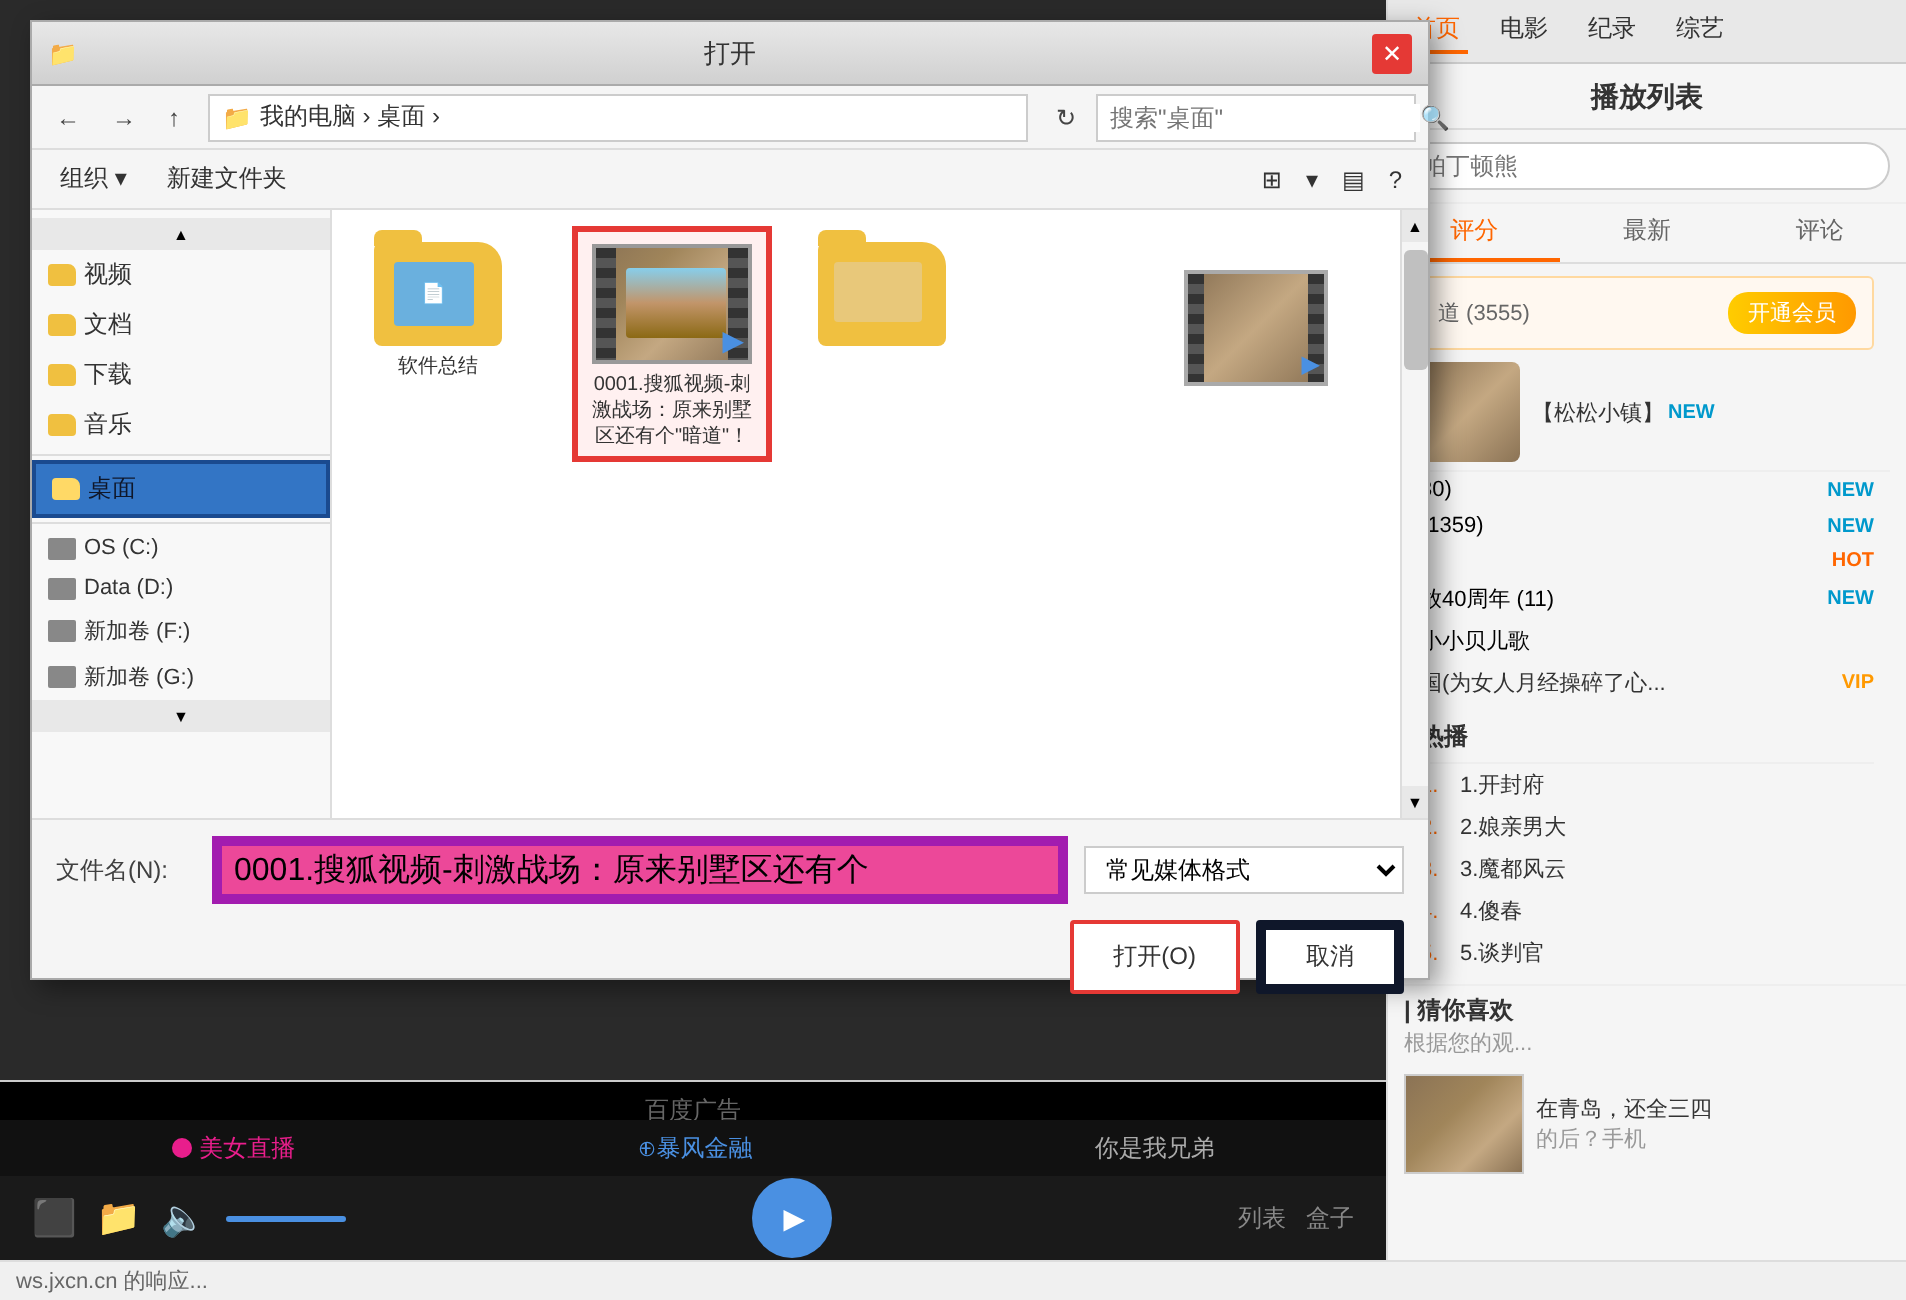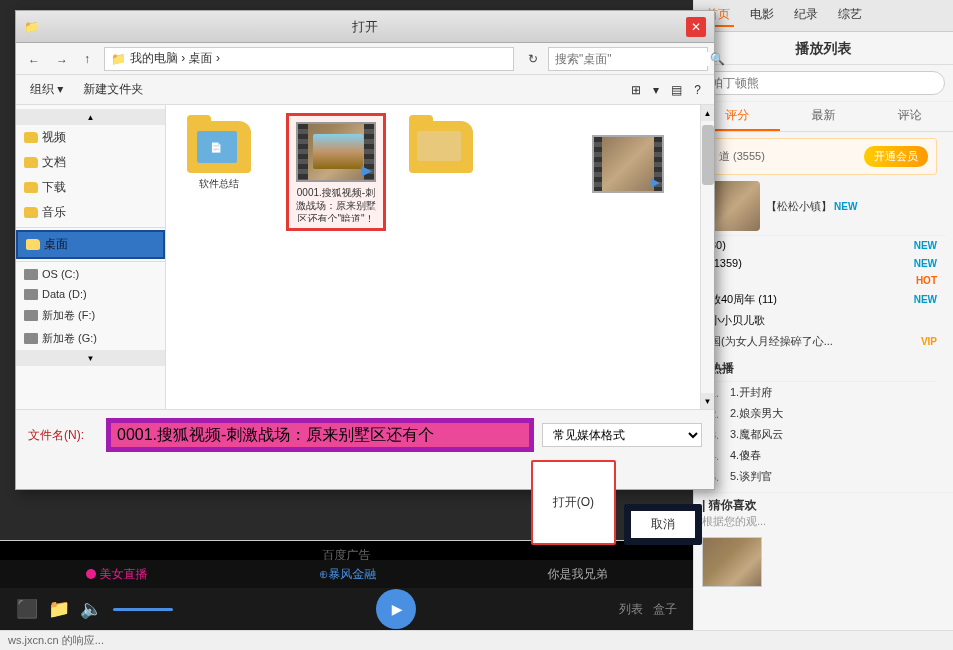--- a/index.html
+++ b/index.html
@@ -552,21 +552,21 @@
       gap: 6px;
     }
 
     .filename-row {
       display: flex;
       align-items: center;
       gap: 8px;
     }
     .filename-label {
       font-size: 12px;
-      color: #b91c1c;
+      color: #404040;
       width: 70px;
       flex-shrink: 0;
     }
     .filename-input {
       flex: 1;
       padding: 3px 6px;
       border: 5px solid #a21caf;
       font-size: 16px;
       background: #ec4899;
     }
@@ -592,26 +592,25 @@
       border: 2px solid #e53935;
       border-radius: 2px;
       font-size: 12px;
       cursor: pointer;
       color: #333;
     }
 
     .btn-cancel {
       padding: 5px 20px;
       background: white;
-      border: 7px solid #0f172a;
+      border: 5px solid #0f172a;
       border-radius: 2px;
       font-size: 12px;
       cursor: pointer;
       color: #333;
-      margin-top: 44px;
     }
 
     
     .sidebar-separator {
       height: 1px;
       background: #ddd;
       margin: 2px 0;
     }
 
     .scroll-up-btn, .scroll-down-btn {
@@ -842,20 +841,24 @@
     <div style="font-size:11px;color:#999;font-weight:normal;">
       <span>根据您的观...</span>
     </div>
   </div>
 
   <div style="padding:4px 8px;">
     <div style="display:flex;gap:6px;align-items:center;">
       <div style="width:60px;height:50px;background:linear-gradient(135deg,#8B7355,#C4A882,#8B7355);border:1px solid #ccc;flex-shrink:0;overflow:hidden;">
         <div style="width:100%;height:100%;background:linear-gradient(135deg,#8B7355 0%,#A0855A 40%,#C4A882 70%,#8B7355 100%);"></div>
       </div>
+      <div style="font-size:11px;color:#333;">
+        在青岛，还全三四<br>
+        <span style="color:#999;">的后？手机</span>
+      </div>
     </div>
   </div>
 </div>
 
 <div class="dialog-overlay">
 
   <div class="dialog-titlebar">
     <span style="width:20px;">📁</span>
     <span class="dialog-title">打开</span>
     <div class="dialog-close-btn">✕</div>

